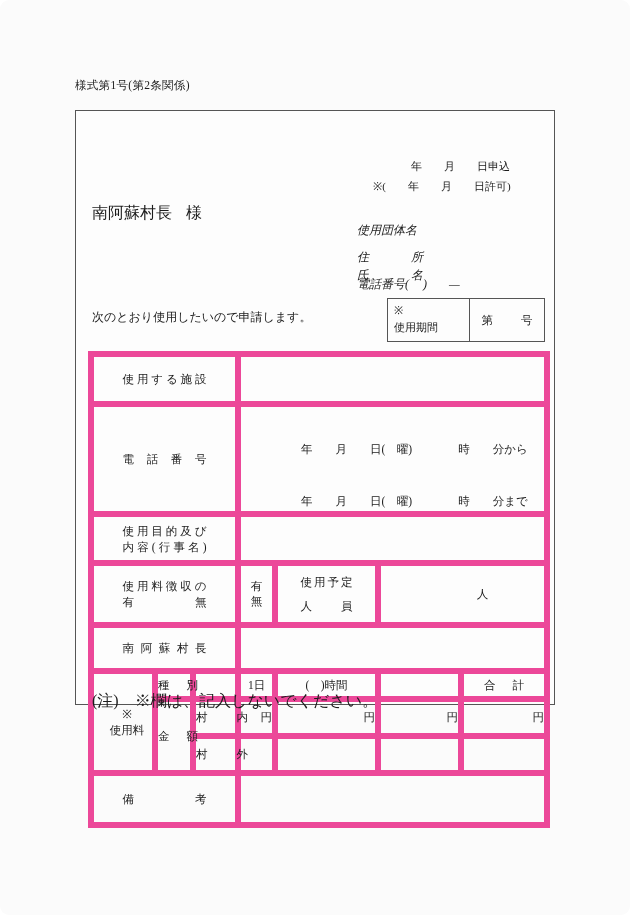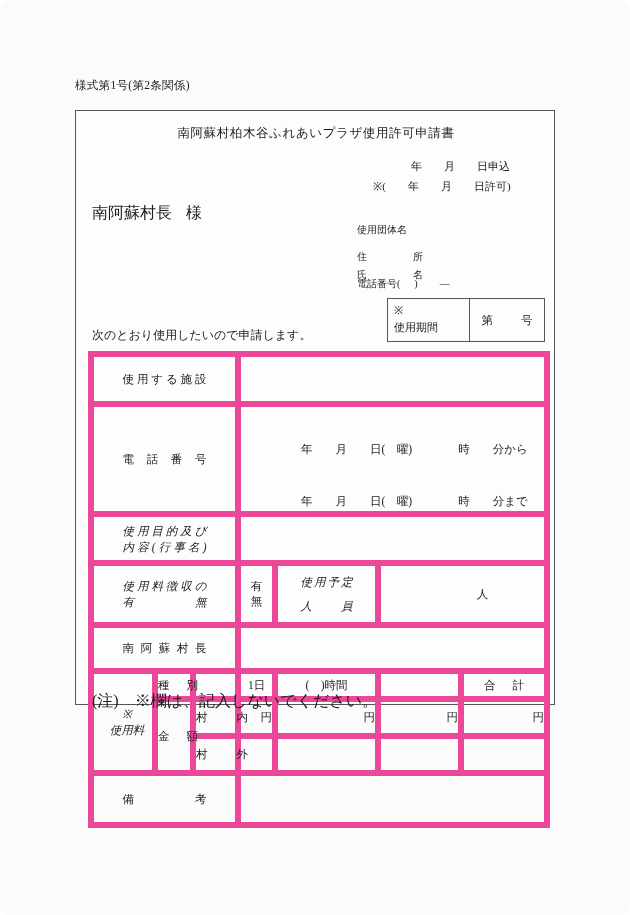--- a/index.html
+++ b/index.html
@@ -71,21 +71,22 @@
     font-size: 16px;
     white-space: nowrap;
   }
   .addressee .sama { margin-left: 14px; }
 
   
   .applicant {
     position: absolute;
     left: 281px;
     top: 110px;
-    font-size: 10px;
+    font-size: 12px;
+    font-style: italic;
   }
   .applicant .row {
     height: 18px;
     line-height: 18px;
     white-space: nowrap;
   }
   .sprd {
     display: inline-block;
     letter-spacing: 0;
   }
@@ -96,21 +97,20 @@
     text-align-last: justify;
     margin-top: 9px;
   }
 
   .intro {
     position: absolute;
     left: 16px;
     top: 198px;
     font-size: 12px;
     white-space: nowrap;
-    margin-top: 18px;
   }
 
   
   .receipt {
     position: absolute;
     left: 311px;
     top: 187px;
     width: 158px;
     height: 44px;
     border: 1px solid #555;
@@ -183,41 +183,39 @@
     line-height: 19px;
     margin-top: 33px;
   }
   .yen-cell {
     text-align: right;
     padding-right: 8px;
   }
   .lab2 {
     line-height: 16px;
     text-align: center;
-    font-style: italic;
   }
   .note {
     position: absolute;
     left: 16px;
     top: 580px;
     font-size: 16px;
     white-space: nowrap;
   }
   .note .g { display: inline-block; width: 16px; }
 </style>
 </head>
 <body>
 
 <div class="page">
 
   <div class="form-number">様式第1号(第2条関係)</div>
 
   <div class="frame">
 
-    <div class="doc-title">南阿蘇村柏木谷ふれあいプラザ使用許可申請書</div>
 
     <div class="date-line date-apply">
       <span>年</span><span class="sp-w"></span><span>月</span><span class="sp-w"></span><span>日申込</span>
     </div>
 
     <div class="date-line date-permit">
       <span>※(</span><span class="sp-w"></span><span>年</span><span class="sp-w"></span><span>月</span><span class="sp-w"></span><span>日許可)</span>
     </div>
 
     <div class="addressee">

